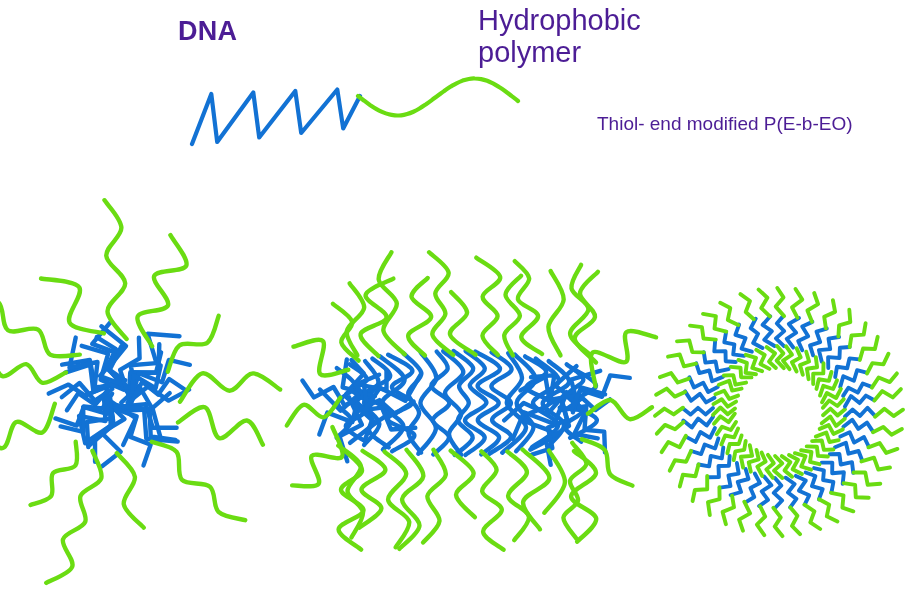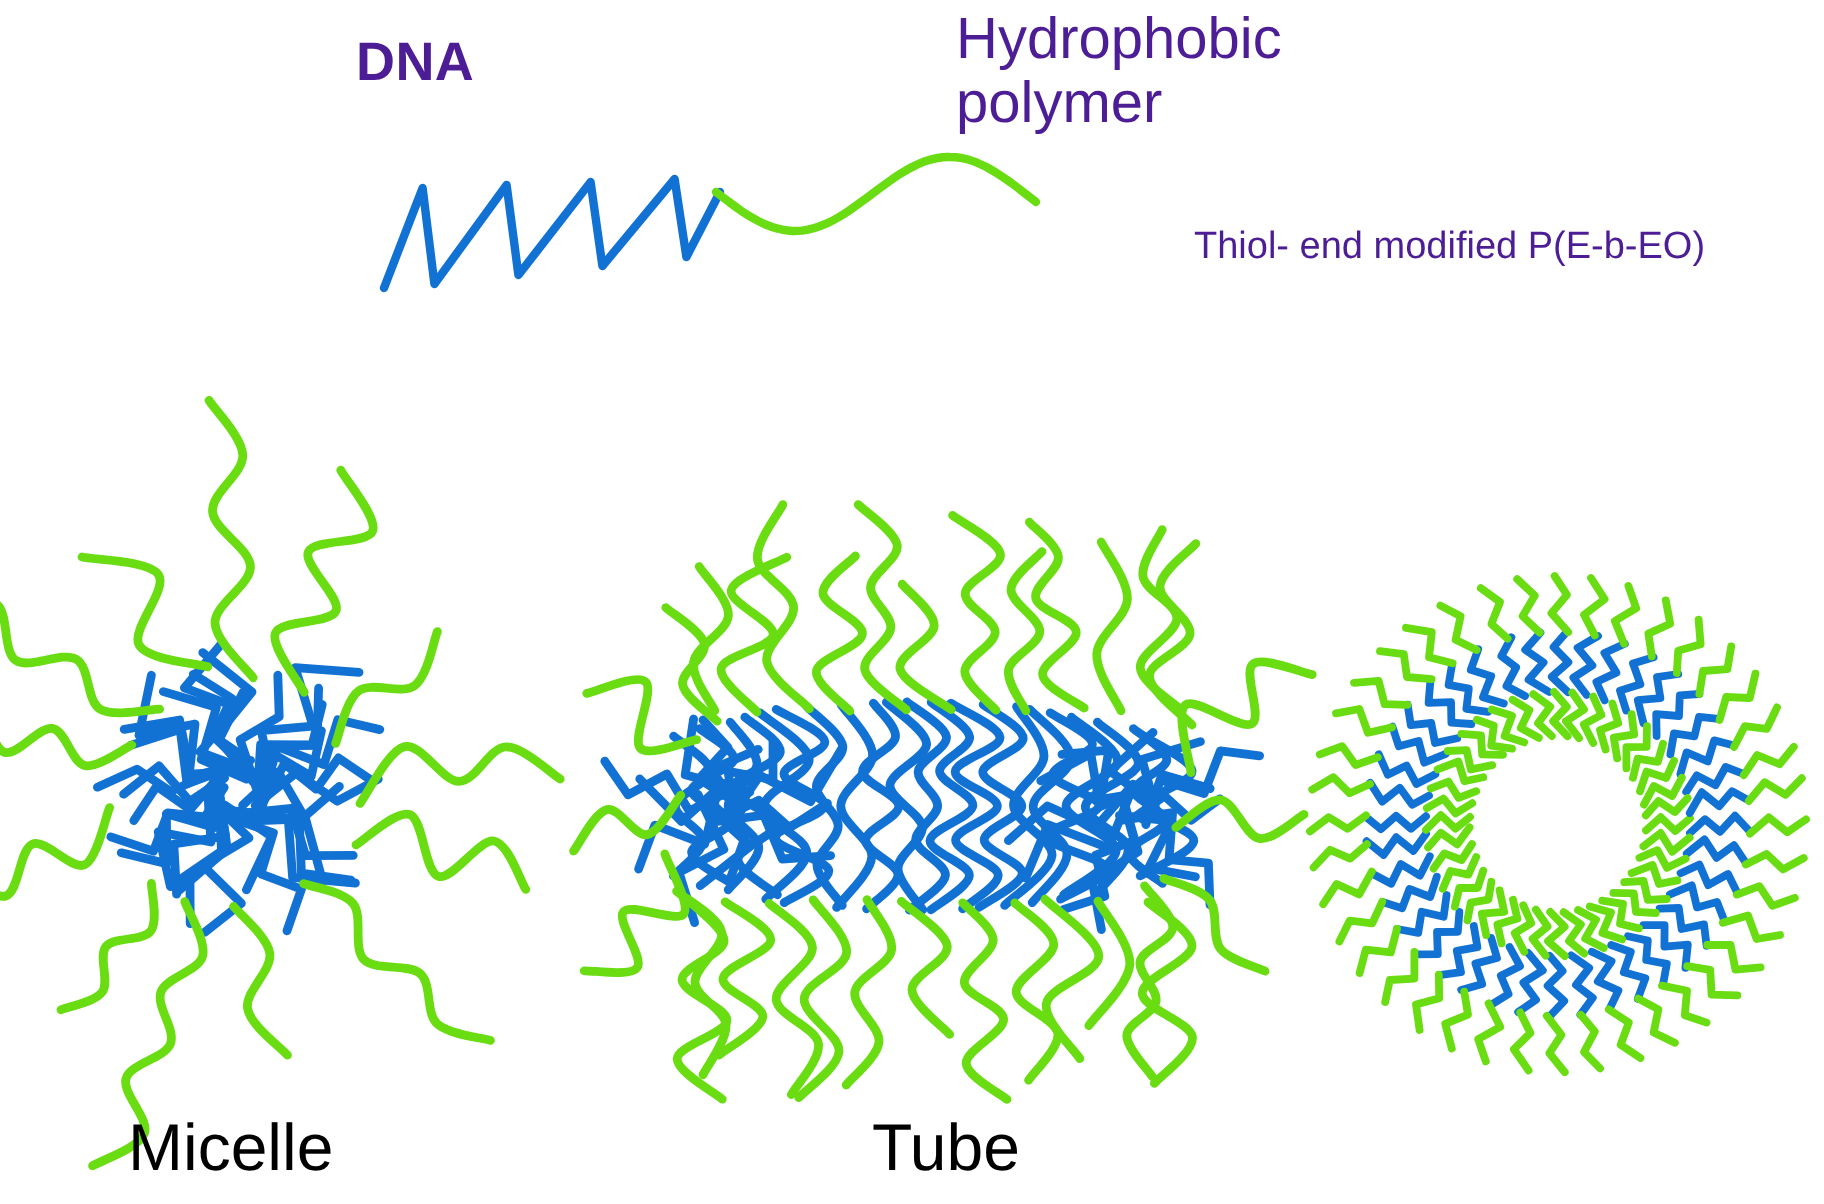--- a/index.html
+++ b/index.html
@@ -327,18 +327,16 @@
 
   <div class="label" id="label-dna">DNA</div>
 
   <div class="label" id="label-hydrophobic">
     <div>Hydrophobic</div>
     <div>polymer</div>
   </div>
 
   <div class="label" id="label-thiol">Thiol- end modified P(E-b-EO)</div>
 
-  <div class="struct-label" id="struct-label-micelle">Micelle</div>
-
-  <div class="struct-label" id="struct-label-tube">Tube</div>
+
 
 
 </div>
 
 </body></html>

